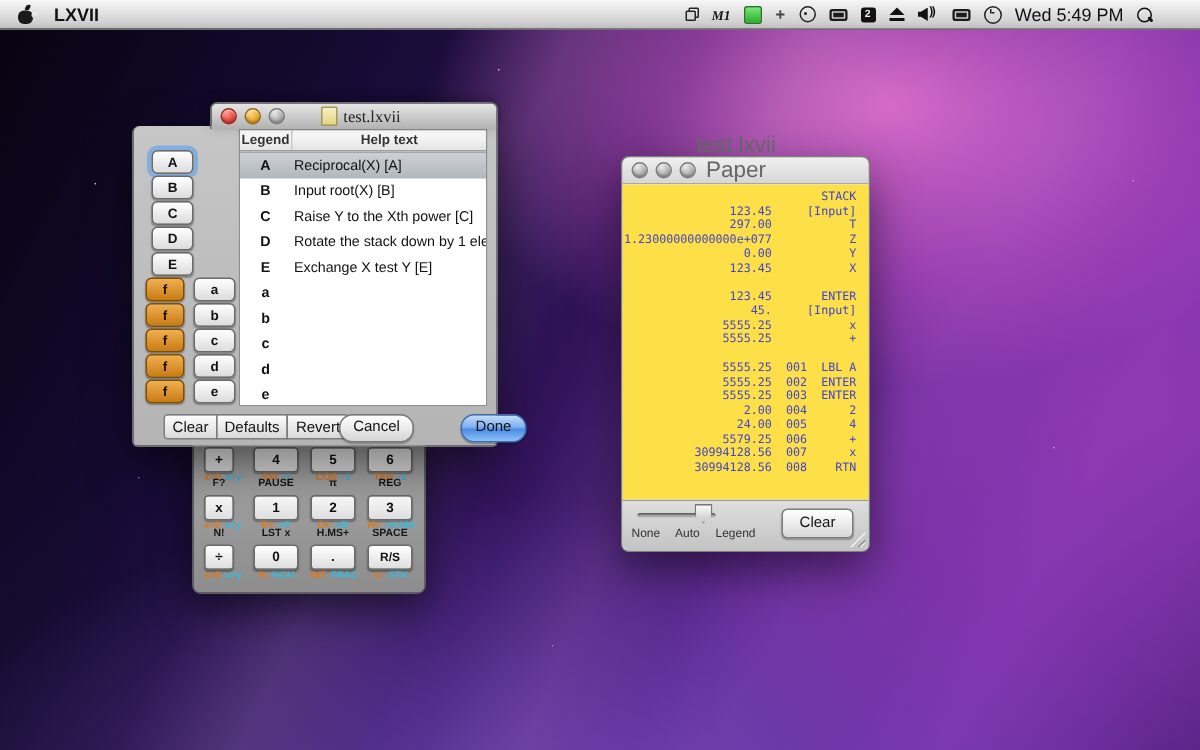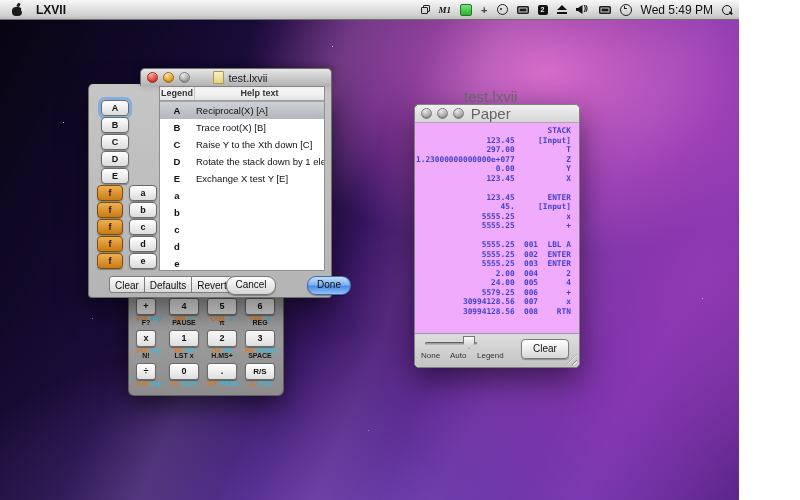--- a/index.html
+++ b/index.html
@@ -1,37 +1,37 @@
 <!DOCTYPE html>
 <html><head>
 <meta charset="utf-8">
 <style>
   html,body{margin:0;padding:0;}
-  .screen{position:relative;width:739px;height:500px;overflow:hidden;
+  .screen{position:relative;width:800px;height:500px;overflow:hidden;
     font-family:"Liberation Sans",sans-serif;
     background:
       radial-gradient(ellipse 420px 260px at 74% 14%, rgba(236,120,214,.85), rgba(196,80,196,.45) 45%, rgba(120,40,140,0) 72%),
       radial-gradient(ellipse 520px 420px at 96% 55%, rgba(150,60,180,.75), rgba(90,30,120,0) 70%),
       radial-gradient(ellipse 600px 300px at 45% 108%, rgba(110,70,180,.8), rgba(60,30,110,0) 70%),
       radial-gradient(ellipse 500px 400px at -5% 110%, rgba(25,12,50,.95), rgba(25,12,50,0) 60%),
       linear-gradient(118deg,#07040f 0%,#140a30 22%,#2c1254 45%,#5c2390 68%,#7b33ae 84%,#4e2080 100%);}
   .streaks{position:absolute;inset:0;background:
       linear-gradient(115deg, transparent 30%, rgba(255,210,250,.10) 38%, transparent 46%),
       linear-gradient(112deg, transparent 48%, rgba(255,190,245,.08) 55%, transparent 62%),
       linear-gradient(120deg, transparent 62%, rgba(210,150,240,.07) 70%, transparent 78%);pointer-events:none;}
   .star{position:absolute;background:#fff;border-radius:50%;}
 
   
   .menubar{position:absolute;left:0;top:0;right:0;height:19px;
     background:linear-gradient(#f7f7f7,#d0d0d0 80%,#bcbcbc);border-bottom:1px solid #6f6f6f;
     display:flex;align-items:center;font-size:12px;color:#111;}
   .mb-left{display:flex;align-items:center;gap:0;padding-left:10px;}
   .mb-item{padding:0 9px;line-height:19px;}
   .mb-app{font-weight:bold;padding:0 9px;}
-  .mb-right{margin-left:auto;display:flex;align-items:center;gap:9px;padding-right:3px;}
+  .mb-right{margin-left:auto;display:flex;align-items:center;gap:9px;padding-right:28px;}
   .apple{position:relative;width:11px;height:12px;margin:0 4px 0 2px;}
   .apple::before{content:"";position:absolute;left:0;top:3px;width:10px;height:9px;background:#1a1a1a;border-radius:4px 4px 4px 4px;}
   .apple::after{content:"";position:absolute;right:-2px;top:4px;width:4px;height:4px;background:linear-gradient(#f7f7f7,#d0d0d0);border-radius:50%;}
   .apple .leaf{position:absolute;left:5px;top:-1px;width:3px;height:4px;background:#1a1a1a;border-radius:60% 0 60% 0;transform:rotate(20deg);}
   .ic{display:inline-block;position:relative;}
   .ic-sync{width:9px;height:9px;}
   .ic-sync::before{content:"";position:absolute;right:0;top:0;width:5px;height:5px;border:1.3px solid #222;border-radius:1px;}
   .ic-sync::after{content:"";position:absolute;left:0;bottom:0;width:5px;height:5px;border:1.3px solid #222;border-radius:1px;background:#d8d8d8;}
   .ic-input{font-size:9px;font-weight:bold;color:#111;font-family:"Liberation Serif",serif;font-style:italic;}
   .ic-green{width:10px;height:10px;background:linear-gradient(#7de37d,#2fae2f);border:1px solid #1d7a1d;border-radius:2px;}
@@ -72,21 +72,21 @@
   .kp-f{color:#e07818;}
   .kp-g{color:#35b9dc;margin-left:3px;}
 
   
   .dlg-title{position:absolute;left:140px;top:68px;width:190px;height:17px;border-radius:5px 5px 0 0;
     background:linear-gradient(#e6e6e6,#b2b2b2);border:1px solid #6f6f6f;border-bottom:none;
     display:flex;align-items:center;box-shadow:0 -2px 8px rgba(0,0,0,.3);}
   .dlg-lights{display:flex;gap:5px;padding-left:6px;}
   .dlg-title .light{width:9px;height:9px;}
   .dlg-tname{flex:1;display:flex;align-items:center;justify-content:center;gap:4px;
-    font-size:11px;color:#222;margin-right:40px;}
+    font-size:11px;color:#222;margin-right:40px;font-family:Liberation Serif, serif;}
   .doc-icon{width:9px;height:11px;background:linear-gradient(#f7efc4,#e6d482);border:1px solid #a89a50;border-radius:1px;}
   .dlg-panel{position:absolute;left:88px;top:84px;width:242px;height:213px;
     background:linear-gradient(#c6c6c6,#b4b4b4);border:1px solid #6f6f6f;border-top:none;border-radius:5px 0 4px 4px;
     box-shadow:0 12px 30px rgba(0,0,0,.55);}
   .legend-list{position:absolute;left:70px;top:2px;width:164px;height:183px;background:#fff;border:1px solid #8f8f8f;}
   .lg-header{display:flex;height:13px;background:linear-gradient(#ffffff,#e4e4e4);border-bottom:1px solid #9f9f9f;
     font-size:9px;font-weight:bold;color:#333;}
   .lg-hkey{width:34px;text-align:center;border-right:1px solid #c9c9c9;line-height:13px;}
   .lg-hhelp{flex:1;text-align:center;line-height:13px;}
   .lg-row{display:flex;height:17px;font-size:9.5px;color:#111;align-items:center;}
@@ -105,21 +105,21 @@
     box-shadow:0 1px 1px rgba(0,0,0,.3);}
   .pill.blue{background:linear-gradient(#c4def8 0%,#7fb0ef 45%,#4c8ce6 55%,#8ec1f5 100%);border-color:#3f6cb0;margin-left:27px;}
 
   
   .tape-win{position:absolute;left:414px;top:104px;width:164px;height:262px;border-radius:5px;
     background:#fff;box-shadow:0 12px 30px rgba(0,0,0,.5);border:1px solid #808080;}
   .tape-title{height:17px;border-radius:5px 5px 0 0;background:linear-gradient(#f0f0f0,#d6d6d6);
     border-bottom:1px solid #a8a8a8;display:flex;align-items:center;}
   .tape-title .light{width:9px;height:9px;}
   .tape-tname{flex:1;text-align:center;font-size:15px;color:#666;margin-right:64px;}
-  .tape-content{position:absolute;left:0;right:0;top:18px;bottom:34px;background:#f0abfc;overflow:hidden;font-weight:bold;}
+  .tape-content{position:absolute;left:0;right:0;top:18px;bottom:34px;background:#fde047;overflow:hidden;}
   .tape-content pre{margin:0;padding:3px 3px 0 1px;font-family:"DejaVu Sans Mono",monospace;
     font-size:7.8px;line-height:9.5px;color:#4242cc;}
   .tape-bottom{position:absolute;left:0;right:0;bottom:0;height:33px;border-top:1px solid #9a9a9a;
     background:linear-gradient(#dedede,#c3c3c3);border-radius:0 0 5px 5px;}
   .sl-track{position:absolute;left:10px;top:8px;width:52px;height:3px;background:linear-gradient(#8f8f8f,#bdbdbd);
     border-radius:2px;box-shadow:inset 0 1px 1px rgba(0,0,0,.4);}
   .sl-thumb{position:absolute;left:48px;top:2px;width:10px;height:11px;background:linear-gradient(#fafafa,#c8c8c8);
     border:1px solid #777;clip-path:polygon(0 0,100% 0,100% 55%,50% 100%,0 55%);}
   .sl-label{position:absolute;top:17px;font-size:8px;color:#333;}
   .tape-clear{position:absolute;right:10px;top:5px;width:46px;height:18px;border-radius:4px;border:1px solid #7d7d7d;
@@ -251,25 +251,25 @@
         <span class="lg-hkey">Legend</span>
         <span class="lg-hhelp">Help text</span>
       </div>
       <div>
           <div class="lg-row sel">
             <div class="lg-key">A</div>
             <div class="lg-help">Reciprocal(X) [A]</div>
           </div>
           <div class="lg-row">
             <div class="lg-key">B</div>
-            <div class="lg-help">Trace root(X) [B]</div>
+            <div class="lg-help">Input root(X) [B]</div>
           </div>
           <div class="lg-row">
             <div class="lg-key">C</div>
-            <div class="lg-help">Raise Y to the Xth down [C]</div>
+            <div class="lg-help">Raise Y to the Xth power [C]</div>
           </div>
           <div class="lg-row">
             <div class="lg-key">D</div>
             <div class="lg-help">Rotate the stack down by 1 element [D]</div>
           </div>
           <div class="lg-row">
             <div class="lg-key">E</div>
             <div class="lg-help">Exchange X test Y [E]</div>
           </div>
           <div class="lg-row">

